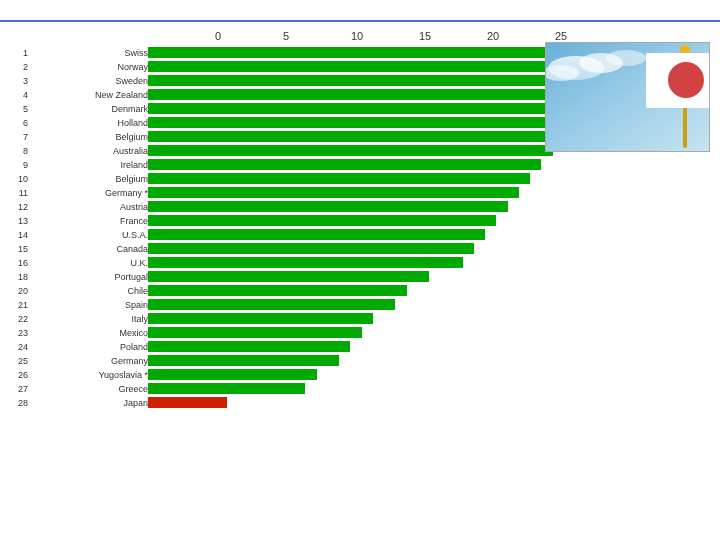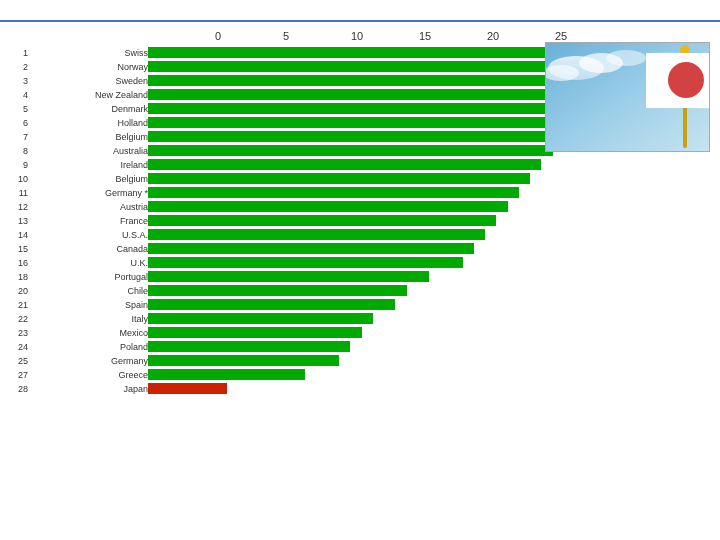--- a/index.html
+++ b/index.html
@@ -266,20 +266,27 @@
           <div class="bar-label">Poland</div>
           <div class="bar-track">
             <div class="bar-fill" style="width: 36%;"></div>
           </div>
         </div>
         <div class="bar-row">
           <div class="bar-rank">25</div>
           <div class="bar-label">Germany</div>
           <div class="bar-track">
             <div class="bar-fill" style="width: 34%;"></div>
+          </div>
+        </div>
+        <div class="bar-row">
+          <div class="bar-rank">26</div>
+          <div class="bar-label">Yugoslavia *</div>
+          <div class="bar-track">
+            <div class="bar-fill" style="width: 30%;"></div>
           </div>
         </div>
         <div class="bar-row">
           <div class="bar-rank">27</div>
           <div class="bar-label">Greece</div>
           <div class="bar-track">
             <div class="bar-fill" style="width: 28%;"></div>
           </div>
         </div>
         <div class="bar-row">

